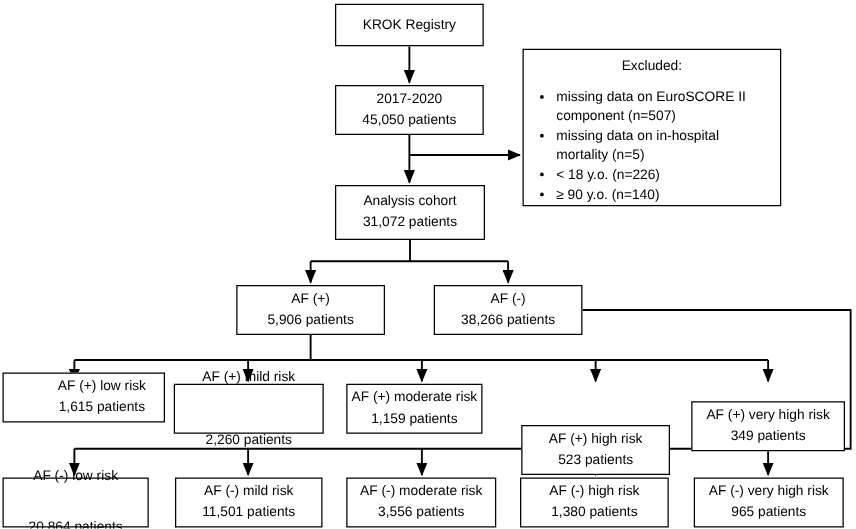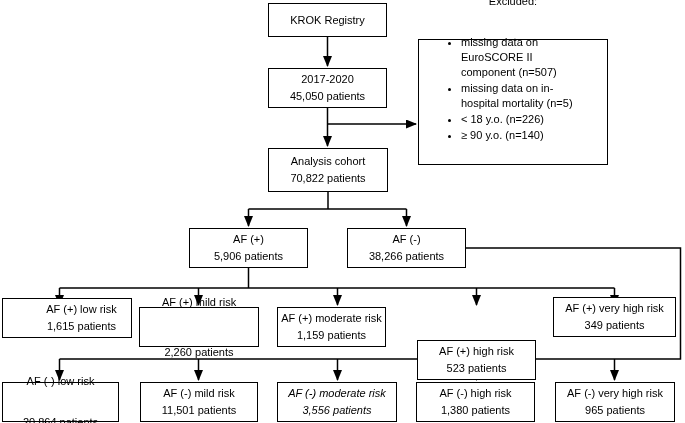--- a/index.html
+++ b/index.html
@@ -40,48 +40,48 @@
     white-space: nowrap;
   }
   
   .b-krok     { left: 268px; top: 3px;   width: 119px; height: 34px; }
   .b-period   { left: 268px; top: 68px;  width: 119px; height: 40px; }
   .b-cohort   { left: 268px; top: 148px; width: 120px; height: 44px; }
   .b-afpos    { left: 189px; top: 228px; width: 119px; height: 40px; }
   .b-afneg    { left: 347px; top: 228px; width: 119px; height: 40px; }
   
   .b-excluded {
-    left: 418px; top: 39px; width: 190px; height: 126px;
-    justify-content: flex-end;
+    left: 418px; top: 39px; width: 207px; height: 126px;
+    justify-content: flex-start;
     align-items: stretch;
     text-align: left;
     padding: 5px 4px 4px 4px;
   }
   .b-excluded .ex-title {
     text-align: center;
     margin-bottom: 9px;
   }
   .b-excluded ul {
-    margin: 16px;
+    margin: 0;
     padding: 0 2px 0 22px;
     line-height: 15px;
   }
   .b-excluded li {
     margin: 0 0 1px 0;
   }
   
   .b-r1c1 { left: 2px;   top: 298px; width: 130px; height: 40px; padding-left: 29px; }
   .b-r1c2 { left: 139px; top: 307px; width: 120px; height: 40px; gap: 33px; }
   .b-r1c3 { left: 277px; top: 307px; width: 109px; height: 40px; }
   .b-r1c4 { left: 417px; top: 307px; width: 119px; height: 40px; margin-top: 33px; }
-  .b-r1c5 { left: 553px; top: 297px; width: 123px; height: 40px; }
+  .b-r1c5 { left: 553px; top: 321px; width: 123px; height: 40px; }
   
   .b-r2c1 { left: 2px;   top: 382px; width: 117px; height: 40px; gap: 24px; }
   .b-r2c2 { left: 140px; top: 382px; width: 118px; height: 40px; }
-  .b-r2c3 { left: 277px; top: 382px; width: 120px; height: 40px; font-style: italic; }
+  .b-r2c3 { left: 277px; top: 382px; width: 120px; height: 40px; }
   .b-r2c4 { left: 416px; top: 382px; width: 119px; height: 40px; }
   .b-r2c5 { left: 555px; top: 382px; width: 120px; height: 40px; }
 </style>
 </head>
 <body>
 
 <div id="stage">
 
   <svg id="connector-layer" viewBox="0 0 685 423" xmlns="http://www.w3.org/2000/svg" aria-hidden="true">
     <defs>
@@ -133,21 +133,21 @@
     <ul>
       <li>missing data on EuroSCORE II component (n=507)</li>
       <li>missing data on in-hospital mortality (n=5)</li>
       <li>&lt; 18 y.o. (n=226)</li>
       <li>≥ 90 y.o. (n=140)</li>
     </ul>
   </div>
 
   <div class="box b-cohort">
     <span class="bline">Analysis cohort</span>
-    <span class="bline">70,822 patients</span>
+    <span class="bline">31,072 patients</span>
   </div>
 
   <div class="box b-afpos">
     <span class="bline">AF (+)</span>
     <span class="bline">5,906 patients</span>
   </div>
 
   <div class="box b-afneg">
     <span class="bline">AF (-)</span>
     <span class="bline">38,266 patients</span>

